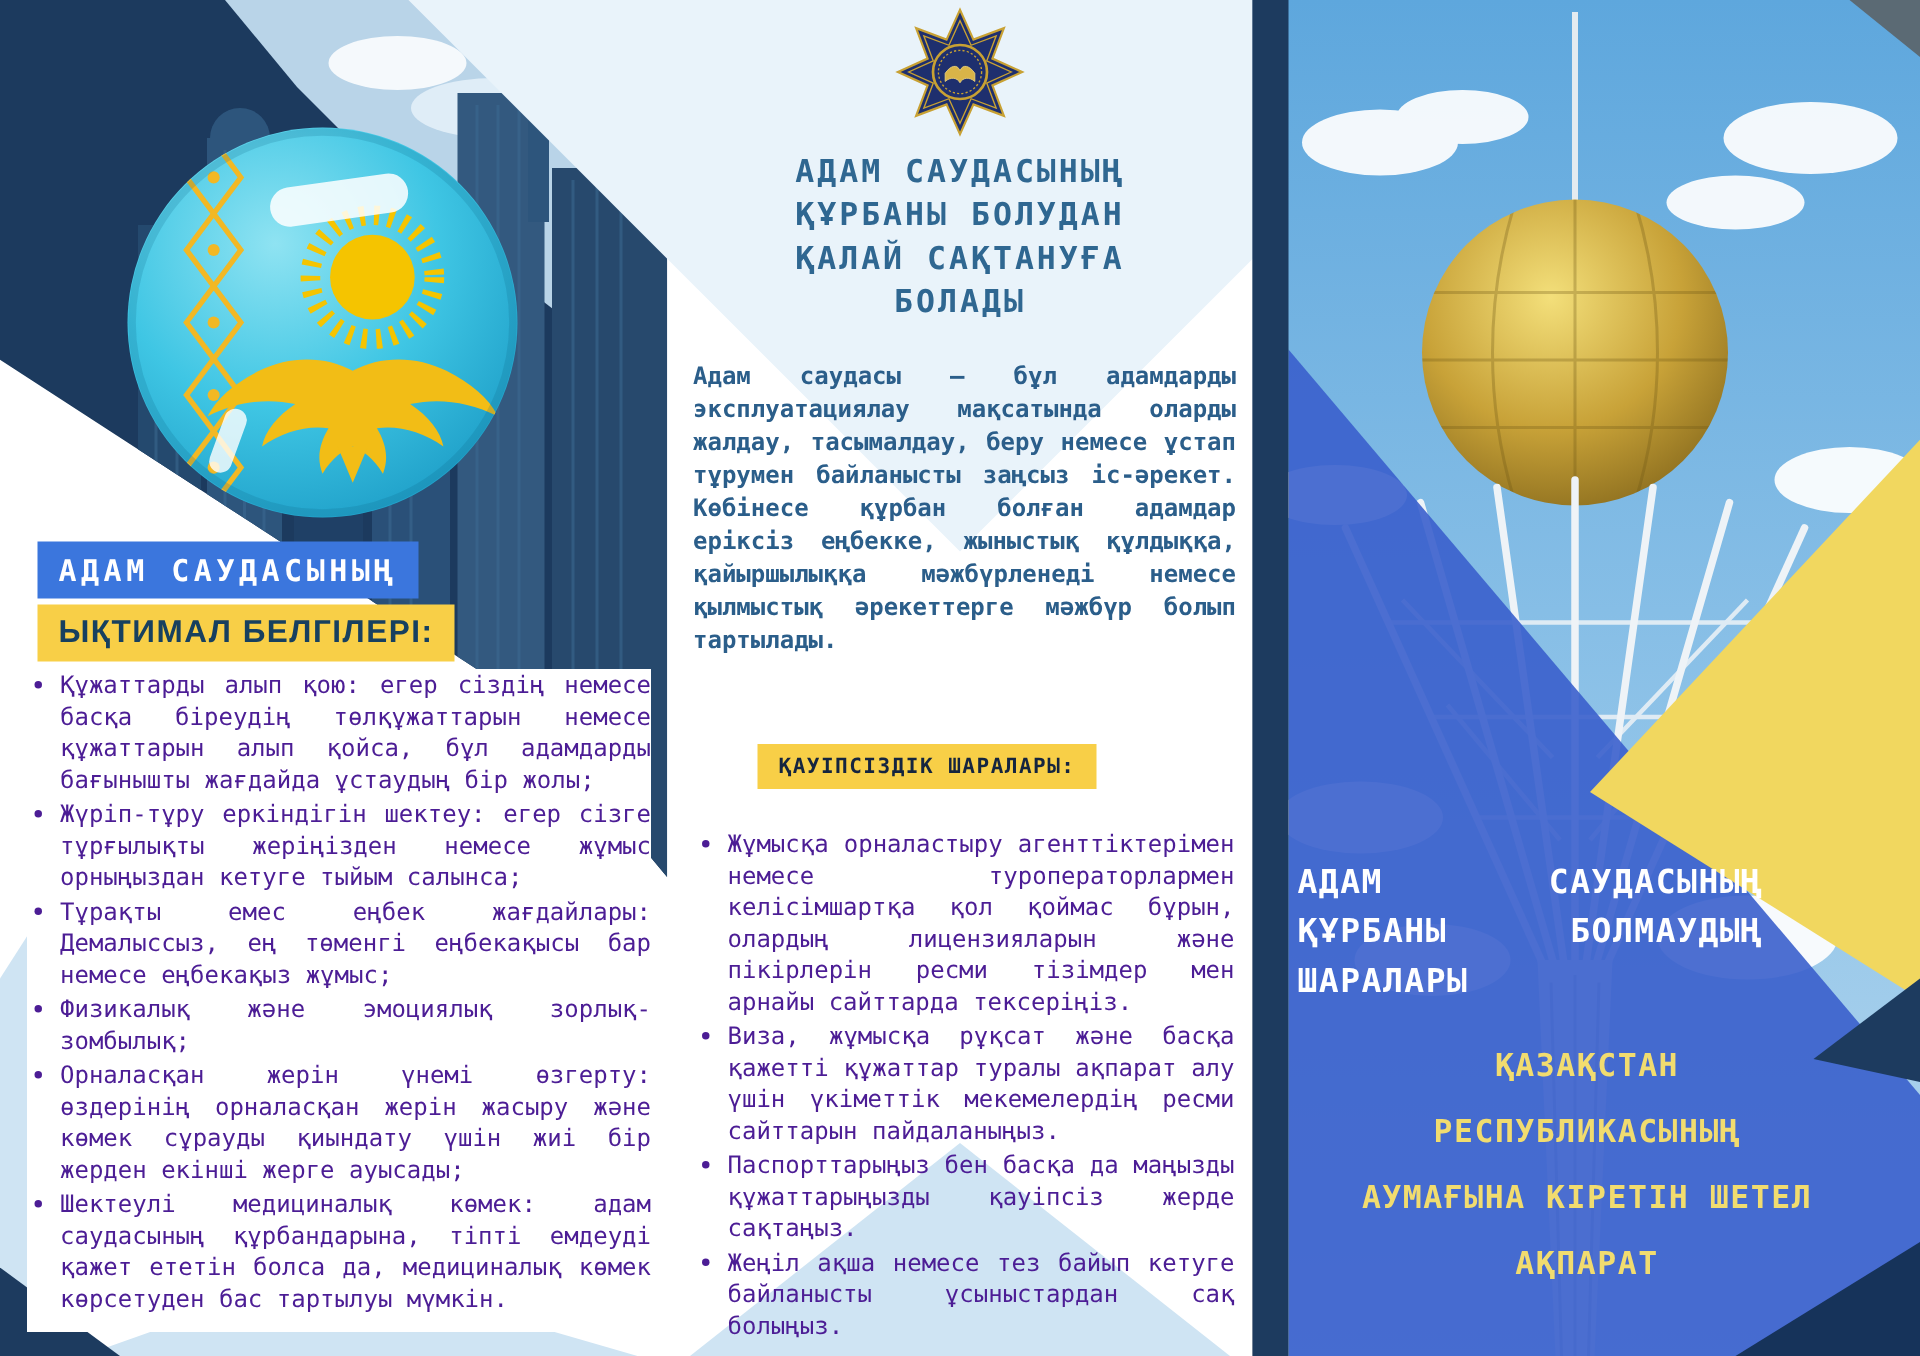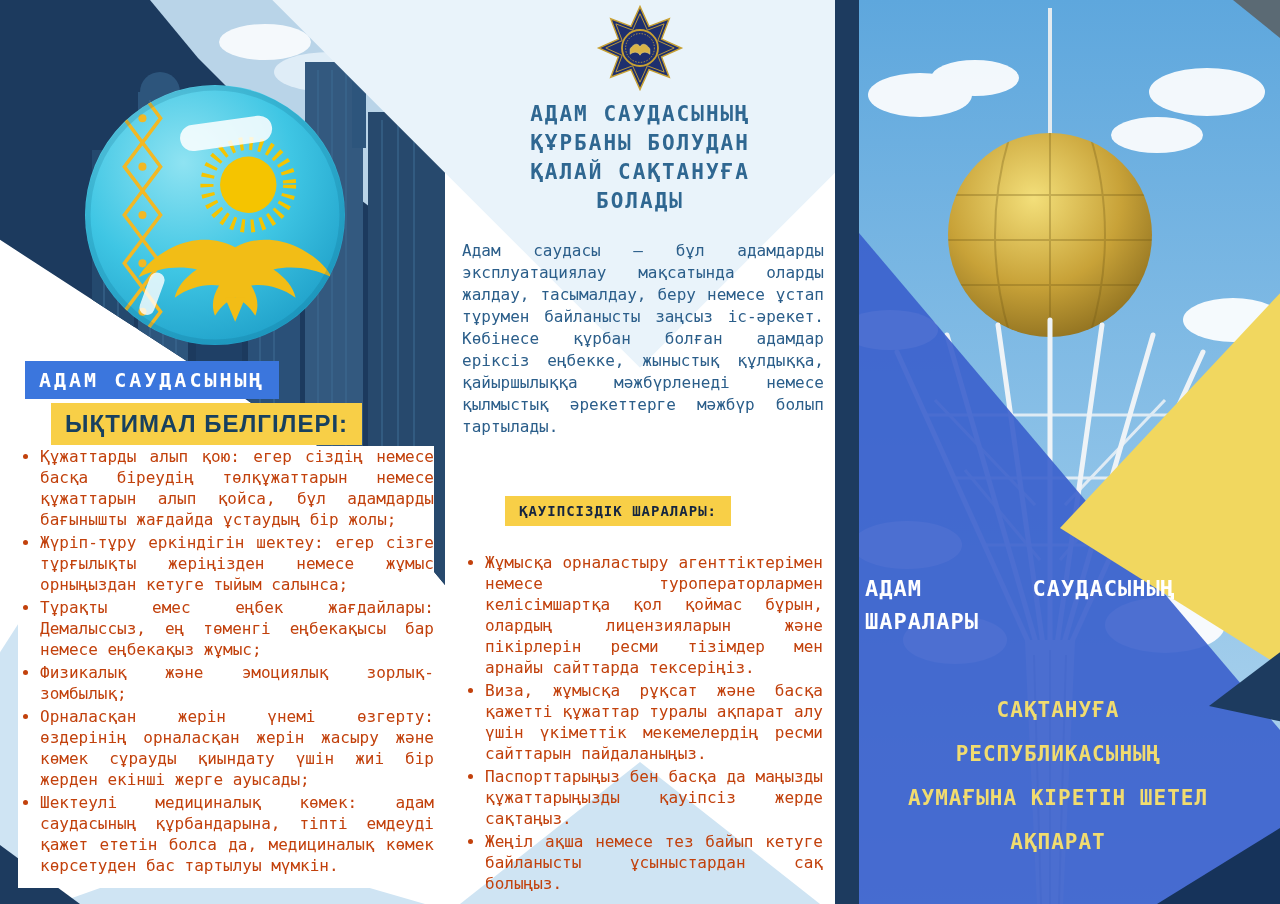--- a/index.html
+++ b/index.html
@@ -6,39 +6,39 @@
   #page{position:relative;width:1280px;height:904px;overflow:hidden;background:#ffffff;
         font-family:"DejaVu Sans Mono",monospace;}
   .abs{position:absolute;}
   
   #panel-left{left:0;top:0;width:445px;height:904px;background:#ffffff;}
   #left-hero{left:0;top:0;width:445px;height:585px;
      clip-path:polygon(0 0,100% 0,100% 100%,77% 79%,0 41%);}
   #flag-sphere{left:84px;top:84px;width:262px;height:262px;}
   .hl-box{display:inline-block;padding:7px 14px;font-weight:bold;white-space:nowrap;}
   #left-title1{left:25px;top:361px;background:#3b76dd;color:#ffffff;font-size:20px;letter-spacing:3px;}
-  #left-title2{left:25px;top:403px;background:#f8cf47;color:#17405f;font-size:24px;letter-spacing:1px;
-     font-family:"Liberation Sans",sans-serif;margin-left:26px;}
+  #left-title2{left:25px;top:403px;background:#f8cf47;color:#17405f;font-size:21px;letter-spacing:1px;
+     font-family:"Liberation Sans",sans-serif;}
   #left-card{left:18px;top:446px;width:416px;height:442px;background:#ffffff;}
-  .bullet-list{margin:0;padding:0 0 0 22px;color:#c2410c;font-size:16px;line-height:21px;
+  .bullet-list{margin:0;padding:0 0 0 22px;color:#4c1d95;font-size:16px;line-height:21px;
      text-align:justify;font-weight:500;}
   .bullet-list li{margin:0 0 2px 0;}
   .deco{background:#cfe4f3;}
   #deco-l-strip{left:0;top:618px;width:22px;height:286px;clip-path:polygon(0 12%,100% 0,100% 100%,0 100%);}
   #deco-l-tri{left:55px;top:845px;width:370px;height:59px;clip-path:polygon(45% 0,100% 100%,0 100%);}
   #deco-l-navy{left:0;top:845px;width:80px;height:59px;background:#1d3b5f;clip-path:polygon(0 0,100% 100%,0 100%);}
   
   #panel-mid{left:445px;top:0;width:390px;height:904px;background:#ffffff;}
   #mid-diamond{left:-65px;top:-260px;width:520px;height:520px;background:#e9f3fa;transform:rotate(45deg);}
   #mid-tri{left:15px;top:762px;width:360px;height:142px;background:#cfe4f3;clip-path:polygon(50% 0,100% 100%,0 100%);}
   #emblem{left:150px;top:3px;width:90px;height:90px;}
   #mid-heading{left:15px;top:100px;width:360px;text-align:center;color:#2f6791;font-weight:bold;
      font-size:21px;line-height:29px;letter-spacing:2px;}
   #mid-intro{left:17px;top:240px;width:362px;color:#2b5e8a;font-size:16px;line-height:22px;
-     text-align:justify;font-weight:400;}
+     text-align:justify;font-weight:700;}
   #mid-safety{left:60px;top:496px;background:#f8cf47;color:#15253f;font-size:14px;letter-spacing:1px;}
   #mid-list{left:18px;top:552px;width:360px;}
   
   #panel-right{left:835px;top:0;width:507px;height:904px;background:#0f172a;}
   #bayterek{left:0;top:0;width:445px;height:904px;}
   #right-heading{left:30px;top:572px;width:310px;color:#ffffff;font-weight:bold;font-size:22px;
      line-height:33px;letter-spacing:1px;}
   #right-heading .jrow{display:flex;justify-content:space-between;}
   #right-sub{left:35px;top:688px;width:376px;color:#f1dc6f;font-weight:bold;font-size:21px;
      line-height:44px;letter-spacing:1px;text-align:center;}
@@ -273,28 +273,32 @@
 
         <rect x="0" y="0" width="24" height="904" fill="#1d3b5f"></rect>
       </svg>
     </div>
 
     <div class="abs" id="right-heading">
       <div class="jrow">
         <span>АДАМ</span>
         <span>САУДАСЫНЫҢ</span>
       </div>
+      <div class="jrow">
+        <span>ҚҰРБАНЫ</span>
+        <span>БОЛМАУДЫҢ</span>
+      </div>
       <div>
         <span>ШАРАЛАРЫ</span>
       </div>
     </div>
 
     <div class="abs" id="right-sub">
       <ul>
-          <li>САҚТАНУҒА</li>
+          <li>ҚАЗАҚСТАН</li>
           <li>РЕСПУБЛИКАСЫНЫҢ</li>
           <li>АУМАҒЫНА КІРЕТІН ШЕТЕЛ</li>
           <li>АҚПАРАТ</li>
         </ul>
     </div>
   </div>
 
 </div>
 
 </body></html>

